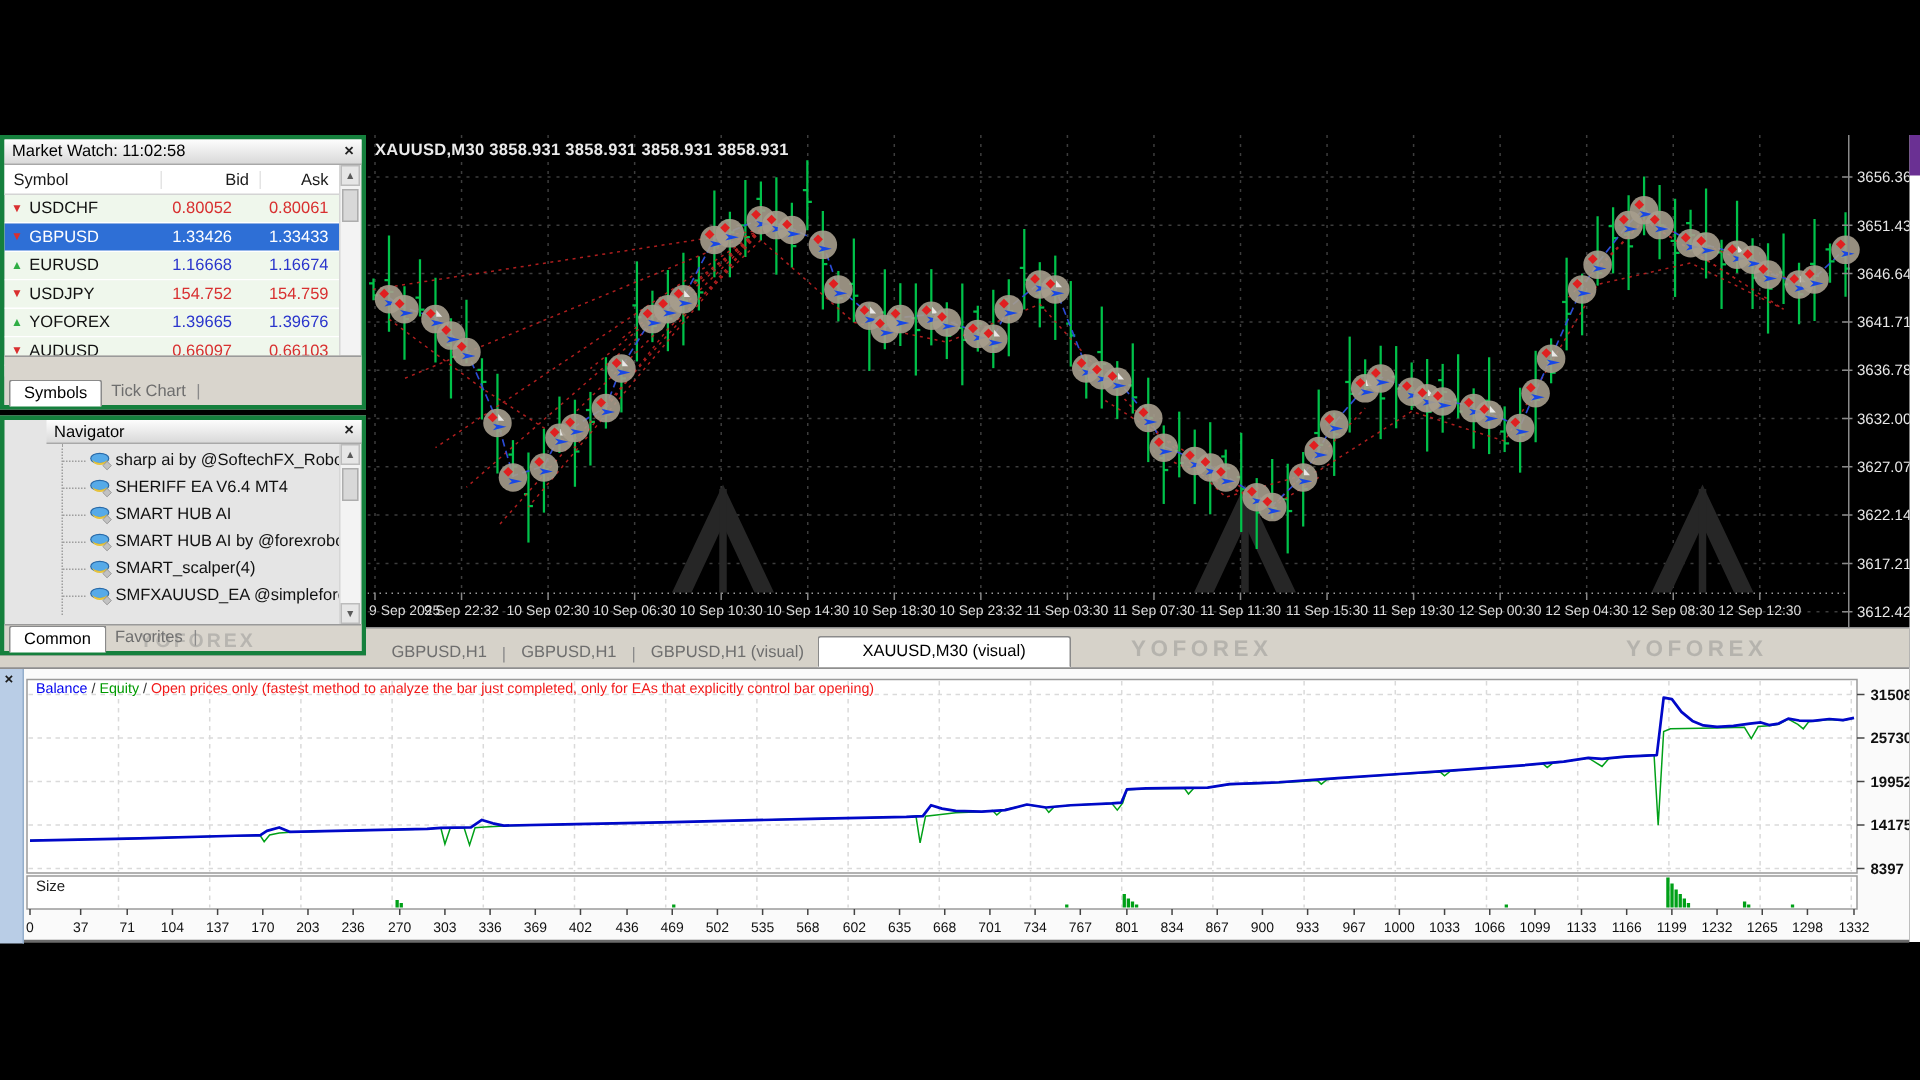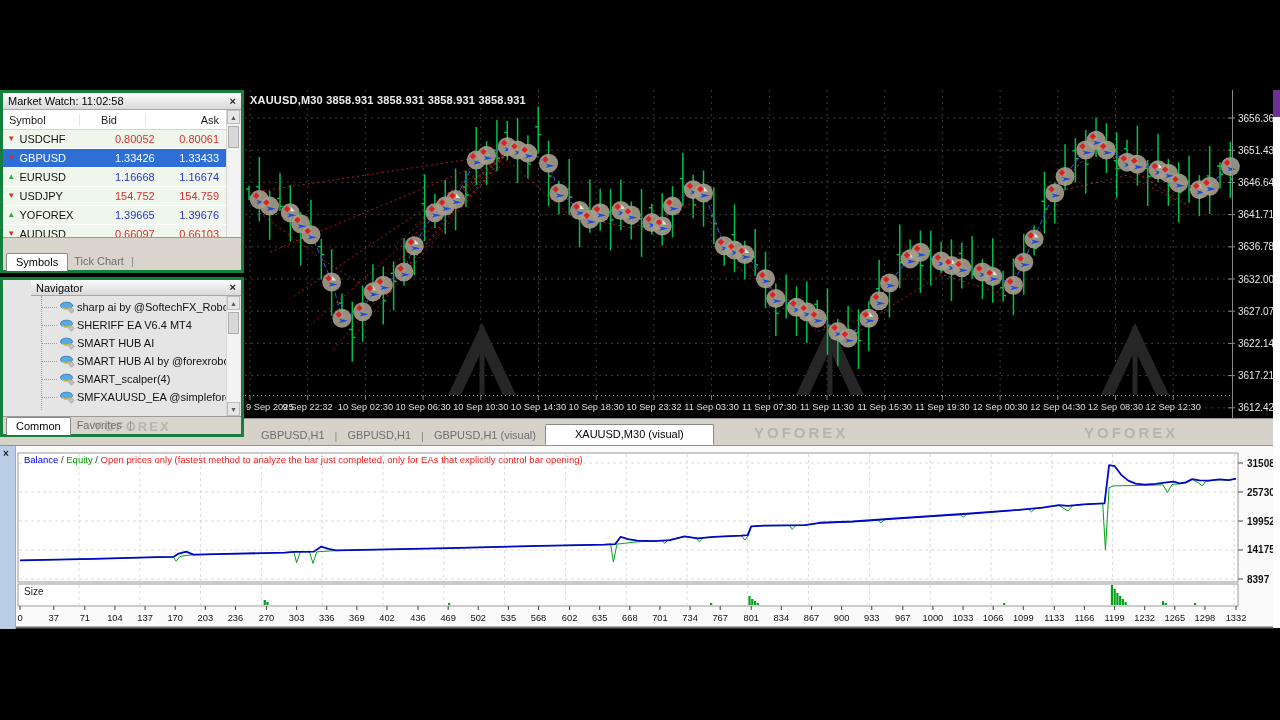--- a/index.html
+++ b/index.html
@@ -13,22 +13,22 @@
     background:linear-gradient(#fdfdfd,#d9d9d9); border-bottom:1px solid #a8a8a8;
     font-size:11px; color:#000; display:flex; align-items:center;
     justify-content:space-between; padding:0 5px; }
   .closex { font-size:11px; font-weight:bold; color:#222; cursor:default; line-height:11px; }
 
   
   #mw { left:0; top:90px; width:244px; height:183px; }
   #mw-header { position:absolute; top:17px; left:0; right:15px; height:20px;
     display:flex; align-items:center; background:#fff; border-bottom:1px solid #d4d4d4;
     font-size:11px; color:#1a1a1a; }
-  .h-sym { width:77px; padding-left:6px; border-right:1px solid #e4e4e4; }
-  .h-bid { width:66px; text-align:center; padding-right:7px; border-right:1px solid #e4e4e4; }
+  .h-sym { width:105px; padding-left:6px; border-right:1px solid #e4e4e4; }
+  .h-bid { width:66px; text-align:right; padding-right:7px; border-right:1px solid #e4e4e4; }
   .h-ask { flex:1; text-align:right; padding-right:7px; }
   #mw-rows { position:absolute; top:37px; left:0; right:15px; bottom:19px; overflow:hidden; }
   .mw-row { height:19px; display:flex; align-items:center; background:#eff7ec;
     border-bottom:1px solid #fff; font-size:11px; }
   .mw-row.selected { background:#2e6fd6; }
   .mw-row.selected .mw-sym, .mw-row.selected .mw-num { color:#fff; }
   .mw-ico { width:17px; text-align:center; font-size:8px; line-height:8px; }
   .mw-ico.down { color:#d92f2f; } .mw-ico.up { color:#2fae44; }
   .mw-sym { width:80px; color:#111; }
   .mw-num { width:66px; text-align:right; padding-right:7px; }

